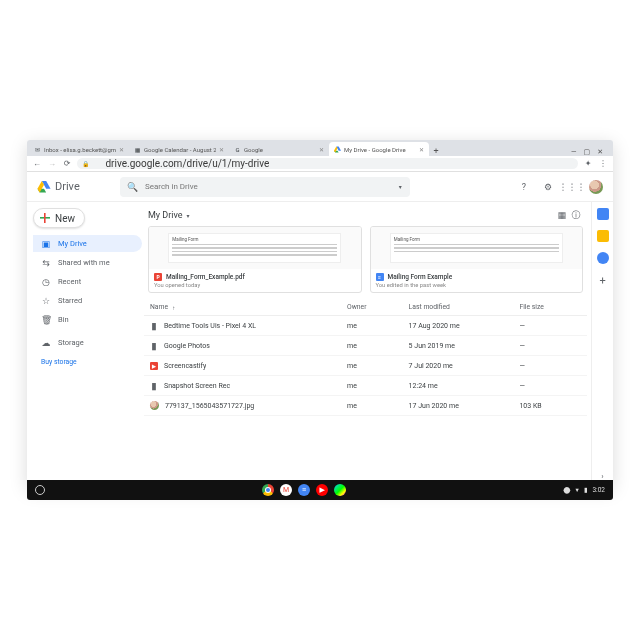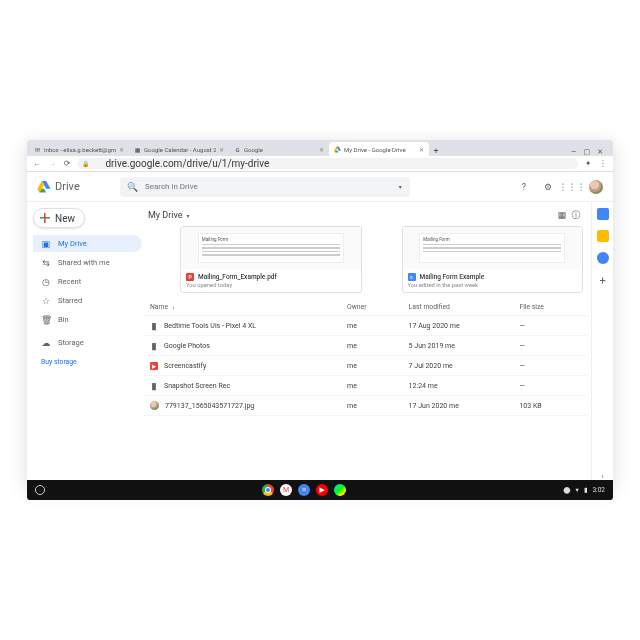--- a/index.html
+++ b/index.html
@@ -54,21 +54,21 @@
 
   .main { flex:1; min-width:0; display:flex; flex-direction:column; padding:2px 4px 0 2px;}
   .crumbrow { display:flex; align-items:center; height:22px; padding:0 4px;}
   .crumb { font-size:9px; color:#3c4043; display:flex;align-items:center;gap:4px;}
   .crumb .caret{font-size:6px;color:#5f6368;}
   .crumbrow .sp{flex:1;}
   .viewicon { width:14px;text-align:center;color:#5f6368;font-size:9px;}
 
   .sectlabel { font-size:7px; color:#5f6368; padding:2px 4px 4px;}
   .qarow { display:flex; gap:8px; padding:0 4px 6px; }
-  .qcard { flex:1; border:1px solid #e0e0e0; border-radius:3px; overflow:hidden; display:flex;flex-direction:column; background:#fff;margin-left:32px;}
+  .qcard { flex:1; border:1px solid #e0e0e0; border-radius:3px; overflow:hidden; display:flex;flex-direction:column; background:#fff;}
   .qthumb { height:42px; background:#fafafa; display:flex;align-items:center;justify-content:center; padding:4px;}
   .qthumb .doc { width:85%; height:90%; background:#fff; border:1px solid #eee; padding:3px; }
   .qthumb .doc .tt{font-size:4.5px;color:#555;display:block;margin-bottom:2px;}
   .qthumb .doc .ln{height:1.5px;background:#ccc;margin-bottom:2px;} 
   .qthumb.red .hr{height:3px;background:#d32;} 
   .qfoot { padding:4px 5px; }
   .qfoot .row1{display:flex;align-items:center;gap:4px;font-size:6.5px;color:#3c4043;font-weight:500;}
   .qfoot .row2{font-size:5.8px;color:#888;margin-top:1px;}
   .fi { width:8px;height:8px;display:inline-flex;align-items:center;justify-content:center;border-radius:1px;color:#fff;font-size:5px;font-weight:bold;}
   .fi.pdf{background:#ea4335;}

